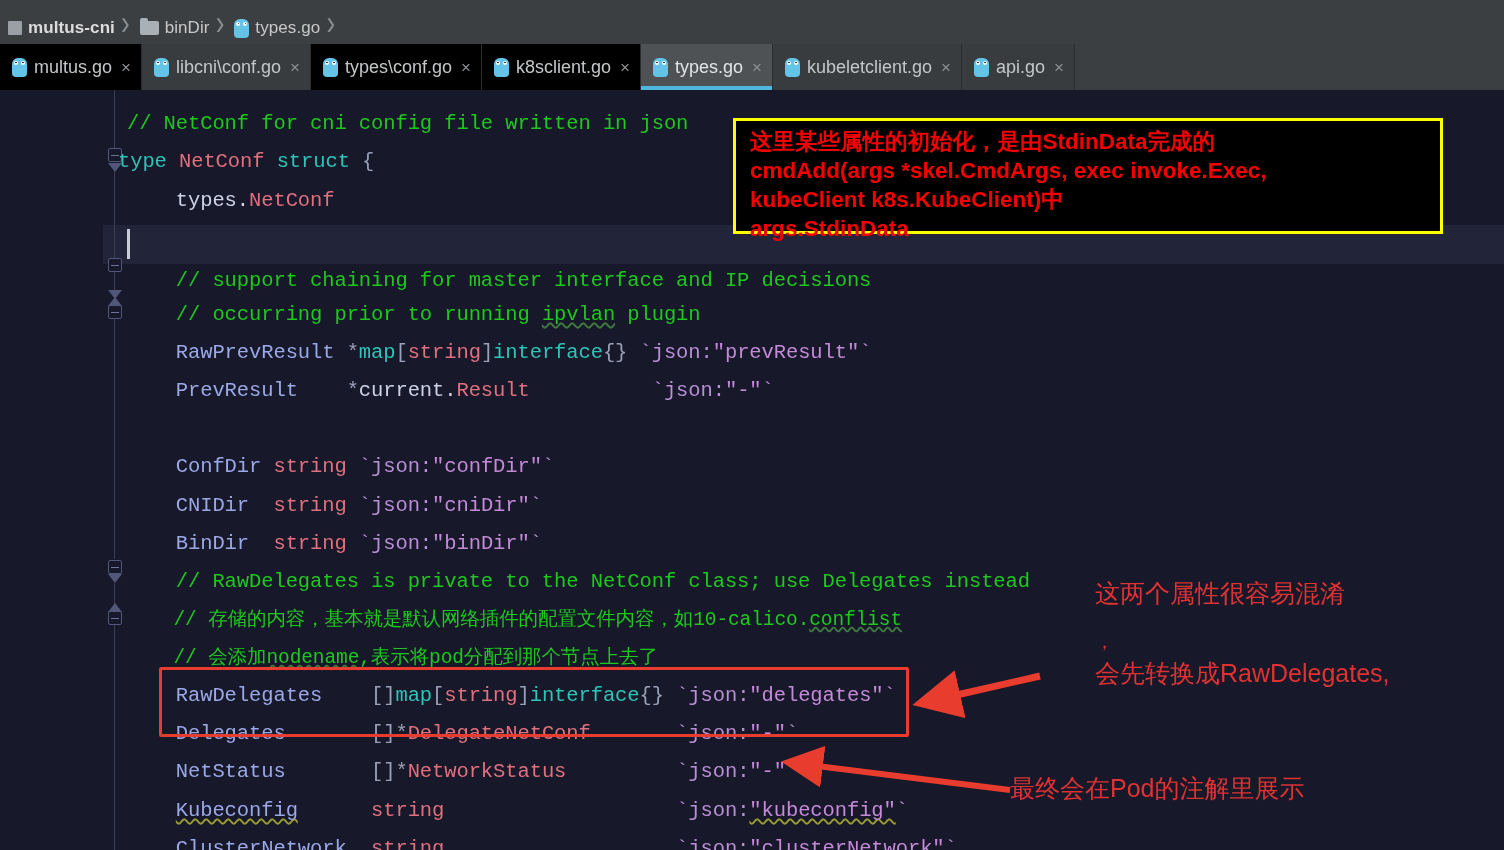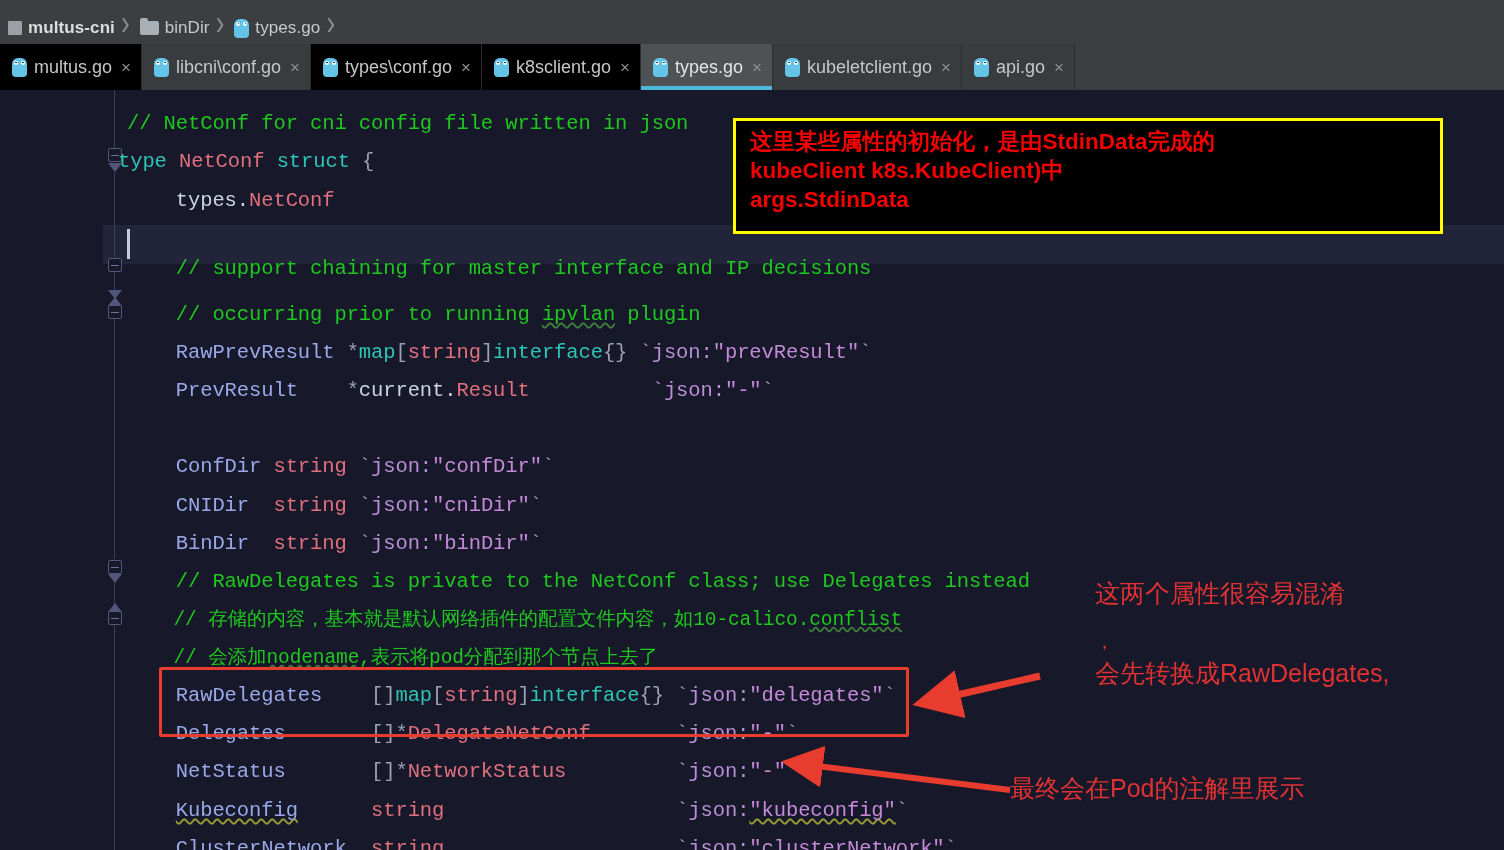--- a/index.html
+++ b/index.html
@@ -231,21 +231,21 @@
     </div>
 
     <div>
 
       <div class="codeline" style="top:15px;" title="l26"><span class="c-comment">// NetConf for cni config file written in json</span></div>
 
       <div class="codeline" style="top:53px; left:118px;" title="l27"><span class="c-kw">type</span><span class="c-plain"> </span><span class="c-type">NetConf</span><span class="c-plain"> </span><span class="c-kw">struct</span><span class="c-punct"> {</span></div>
 
       <div class="codeline" style="top:92px;" title="l28"><span class="c-plain">    types.</span><span class="c-type">NetConf</span></div>
 
-      <div class="codeline" style="top:160px;" title="l30"><span class="c-comment">    // support chaining for master interface and IP decisions</span></div>
+      <div class="codeline" style="top:172px;" title="l30"><span class="c-comment">    // support chaining for master interface and IP decisions</span></div>
 
       <div class="codeline" style="top:206px;" title="l31"><span class="c-comment">    // occurring prior to running </span><span class="c-comment squig-g">ipvlan</span><span class="c-comment"> plugin</span></div>
 
       <div class="codeline" style="top:244px;" title="l32"><span class="c-ident">    RawPrevResult </span><span class="c-punct">*</span><span class="c-map">map</span><span class="c-punct">[</span><span class="c-type">string</span><span class="c-punct">]</span><span class="c-map">interface</span><span class="c-punct">{}</span><span class="c-plain"> </span><span class="c-tag">`json:</span><span class="c-str">"prevResult"</span><span class="c-tag">`</span></div>
 
       <div class="codeline" style="top:282px;" title="l33"><span class="c-ident">    PrevResult    </span><span class="c-punct">*</span><span class="c-plain">current.</span><span class="c-type">Result</span><span class="c-plain">          </span><span class="c-tag">`json:</span><span class="c-str">"-"</span><span class="c-tag">`</span></div>
 
       <div class="codeline" style="top:358px;" title="l35"><span class="c-ident">    ConfDir </span><span class="c-type">string</span><span class="c-plain"> </span><span class="c-tag">`json:</span><span class="c-str">"confDir"</span><span class="c-tag">`</span></div>
 
       <div class="codeline" style="top:397px;" title="l36"><span class="c-ident">    CNIDir  </span><span class="c-type">string</span><span class="c-plain"> </span><span class="c-tag">`json:</span><span class="c-str">"cniDir"</span><span class="c-tag">`</span></div>
@@ -277,20 +277,21 @@
       <marker id="ah" markerWidth="7" markerHeight="7" refX="5" refY="3.5" orient="auto">
         <polygon points="0 0, 7 3.5, 0 7" fill="#e83c2e"></polygon>
       </marker>
     </defs>
     <line x1="1040" y1="676" x2="926" y2="702" stroke="#e83c2e" stroke-width="7" marker-end="url(#ah)"></line>
     <line x1="1010" y1="790" x2="793" y2="763" stroke="#e83c2e" stroke-width="6" marker-end="url(#ah)"></line>
   </svg>
 
   <div class="anno-box" style="left:733px; top:118px; width:710px; height:116px;">
     <div class="ln">这里某些属性的初始化，是由StdinData完成的</div>
+    <div class="ln">cmdAdd(args *skel.CmdArgs, exec invoke.Exec,</div>
     <div class="ln">kubeClient k8s.KubeClient)中</div>
     <div class="ln">args.StdinData</div>
   </div>
 
   <div class="anno-red" style="left:1095px; top:575px;">这两个属性很容易混淆</div>
   <div class="anno-red" style="left:1095px; top:623px; font-size:19px;">，</div>
   <div class="anno-red" style="left:1095px; top:655px;">会先转换成RawDelegates,</div>
 
   <div class="anno-red" style="left:1010px; top:770px;">最终会在Pod的注解里展示</div>
 

